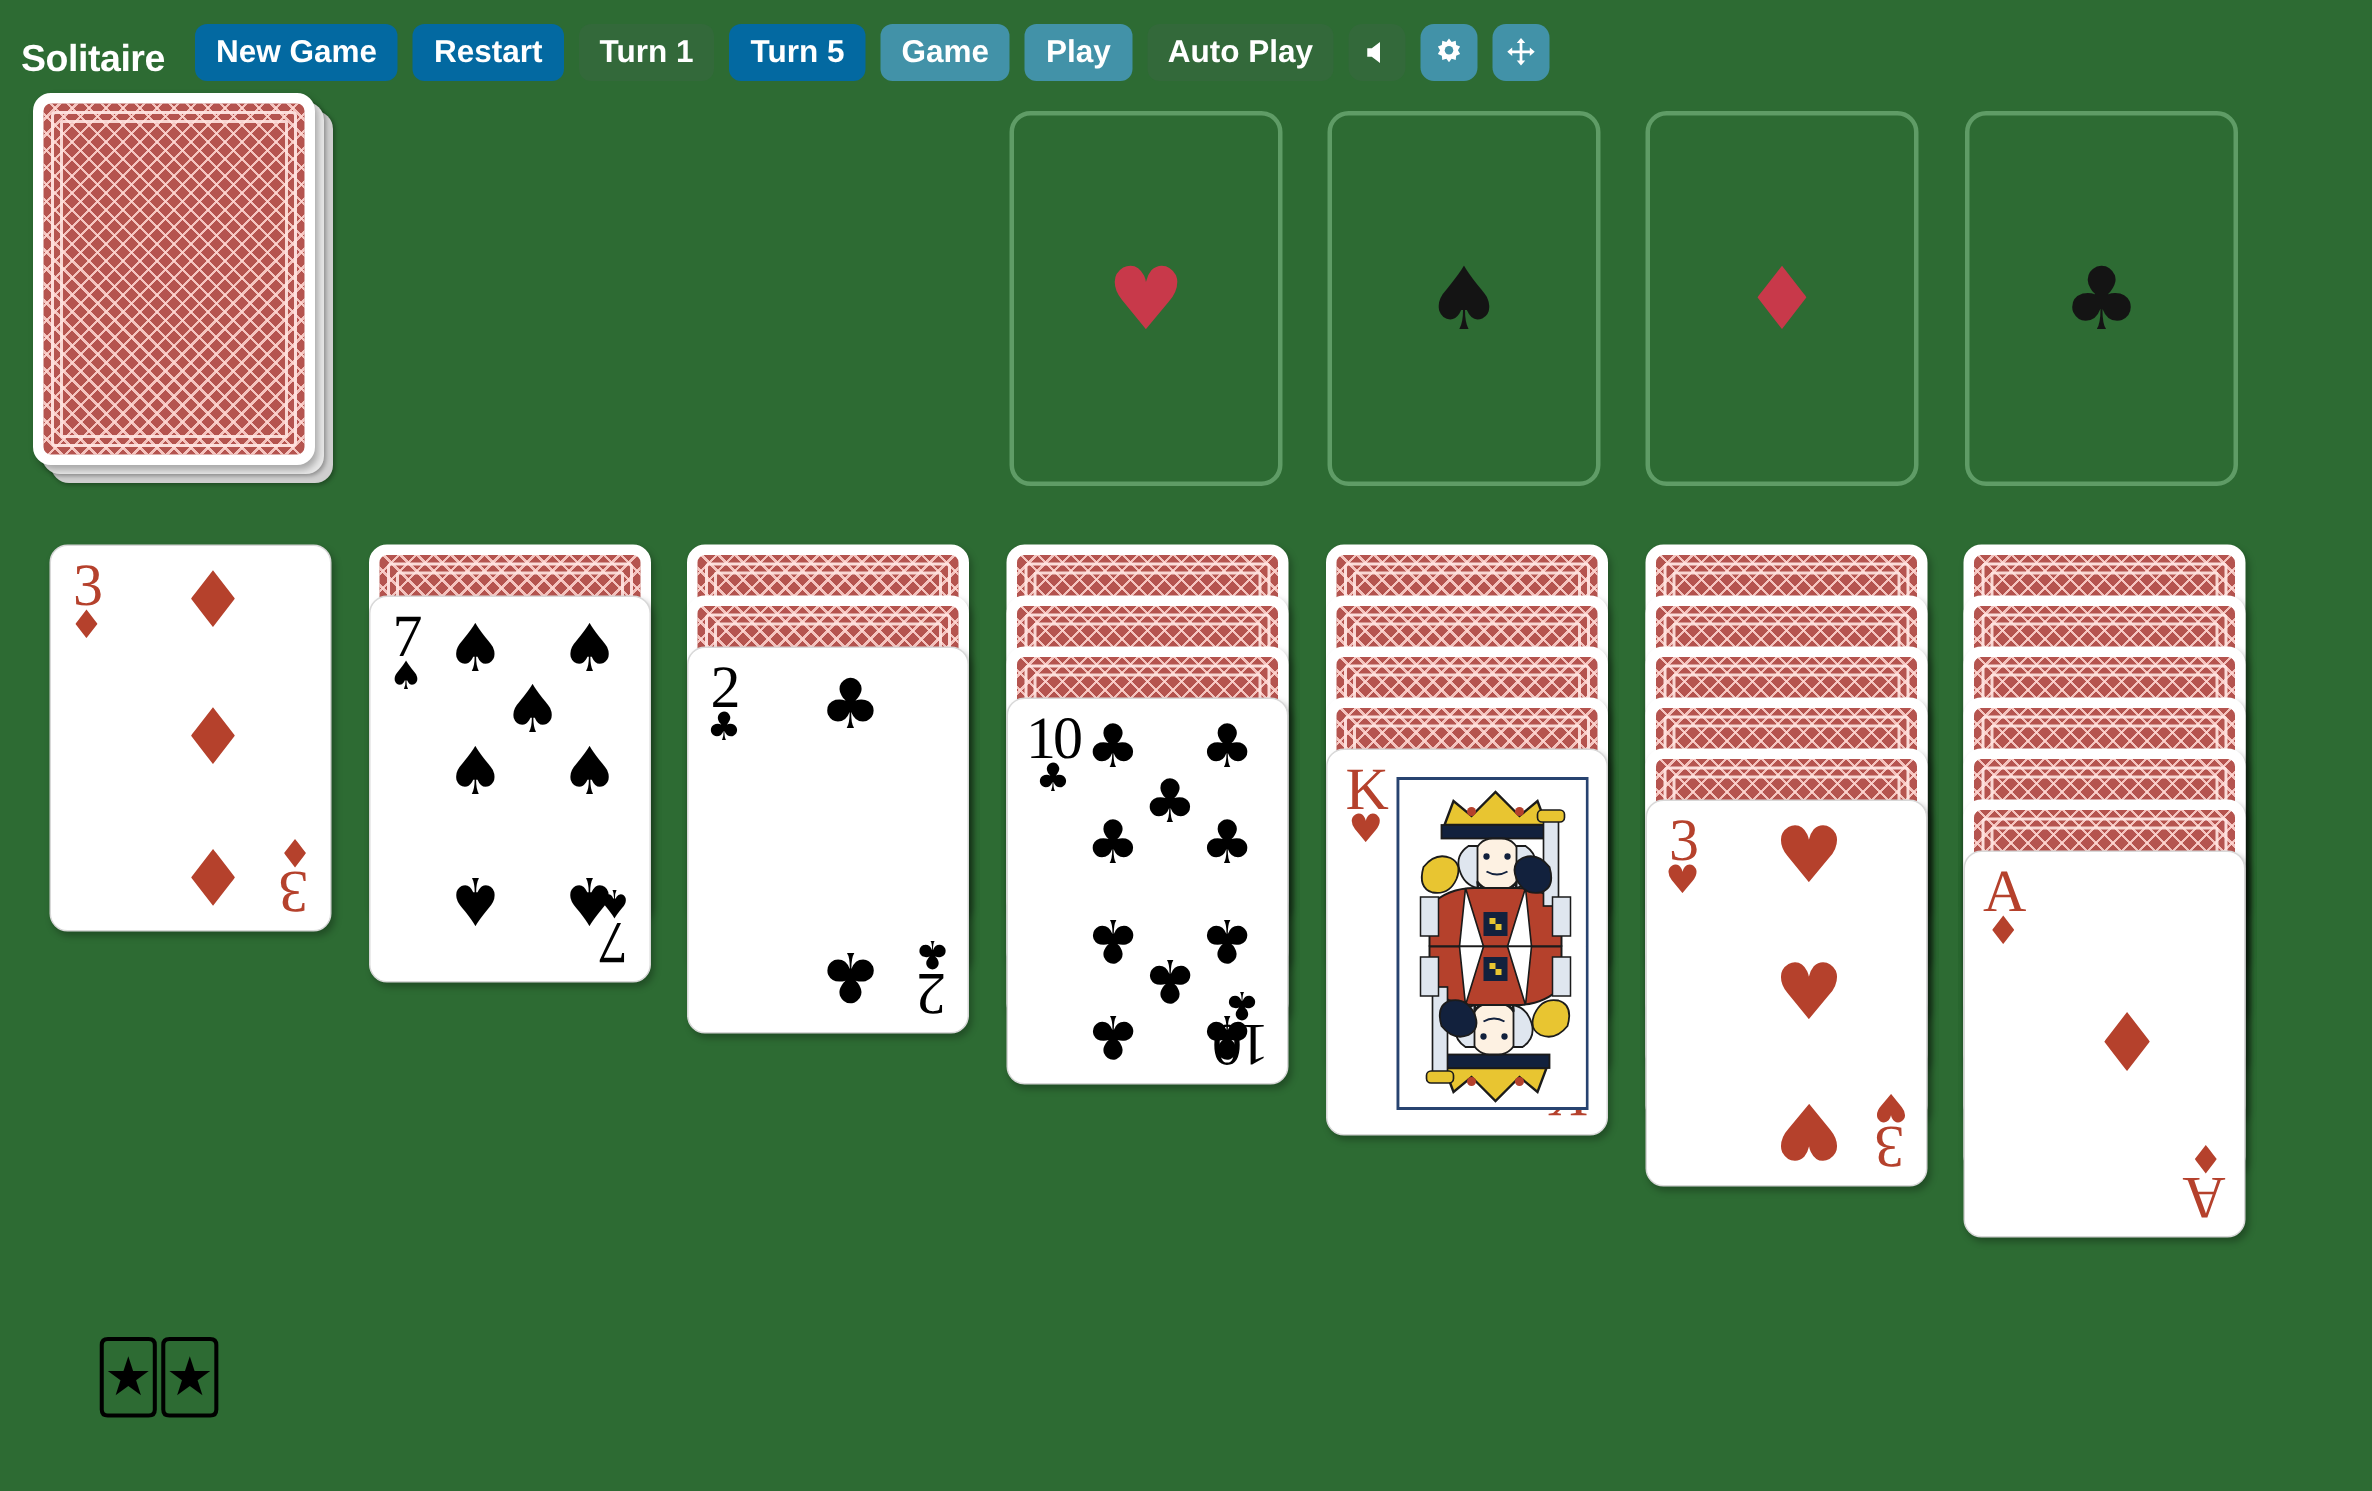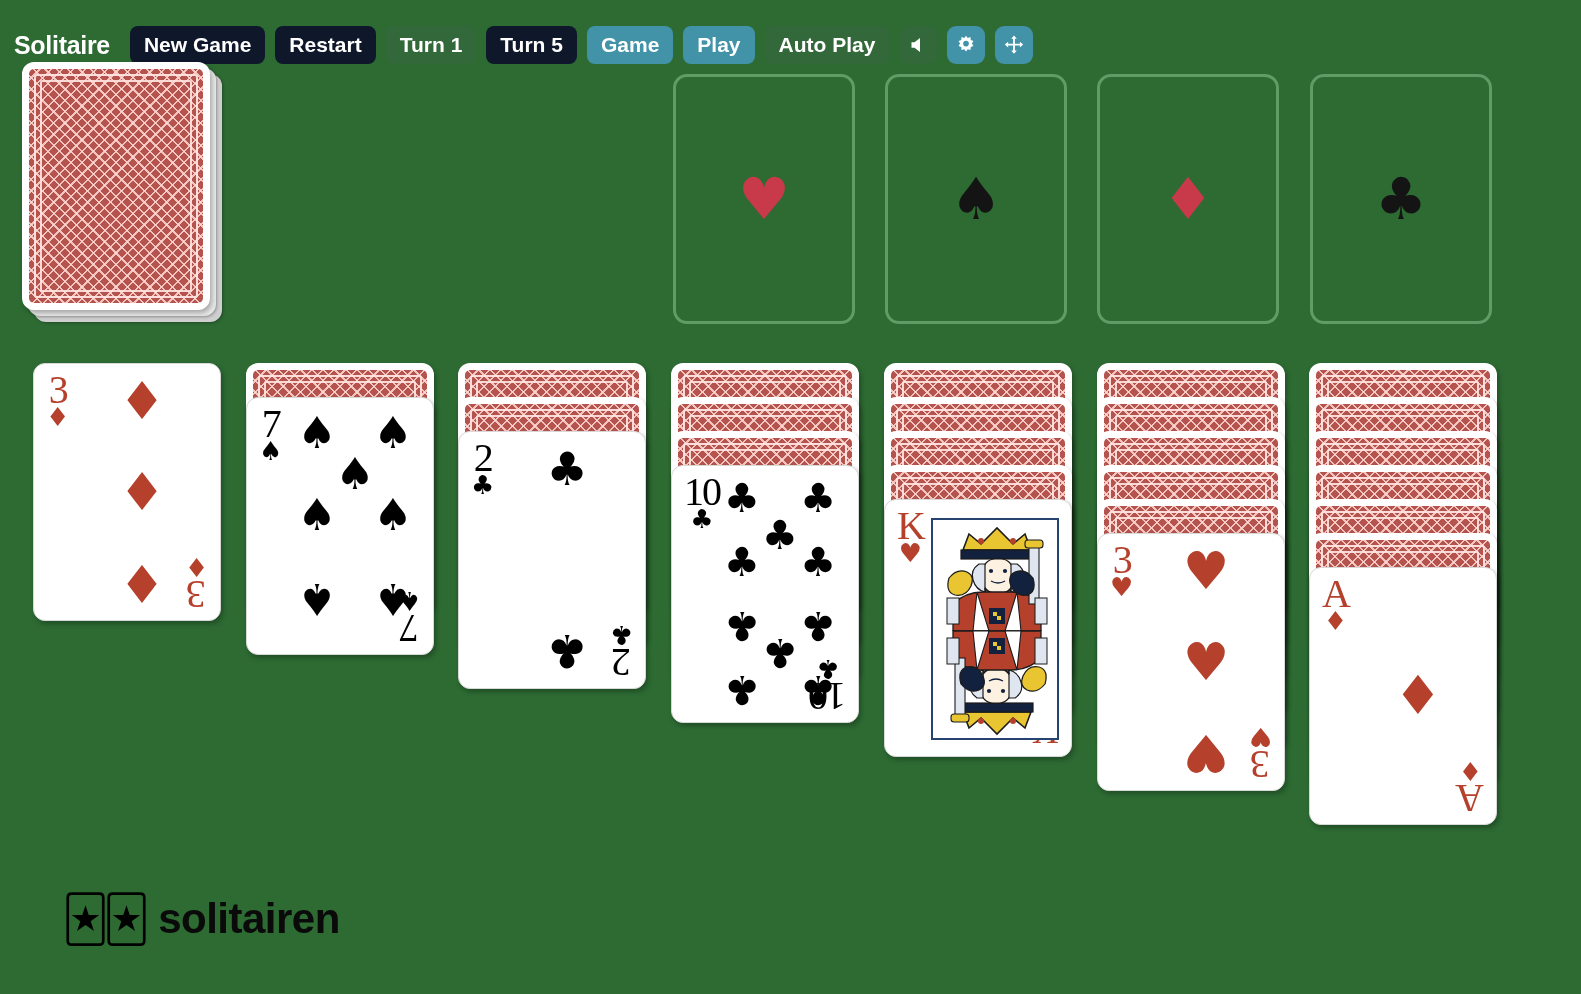--- a/index.html
+++ b/index.html
@@ -17,24 +17,23 @@
     position: relative;
   }
 
   
   #toolbar {
     position: absolute;
     top: 0; left: 0;
     width: 1581px;
     height: 54px;
     display: flex;
-    align-items: center;
+    align-items: flex-end;
     gap: 10px;
     padding-left: 14px;
-    margin-top: 18px;
   }
 
   #app-title {
     color: #ffffff;
     font-size: 25px;
     font-weight: bold;
     letter-spacing: -0.3px;
     margin-right: 10px;
     white-space: nowrap;
   }
@@ -48,21 +47,21 @@
     font-weight: bold;
     padding: 7px 14px 8px 14px;
     line-height: 1;
     cursor: pointer;
     white-space: nowrap;
     height: 38px;
     display: flex;
     align-items: center;
     justify-content: center;
   }
-  .tb-green-light { background: #0f172a; }
+  .tb-green-light { background: #0369a1; }
   .tb-green-dark  { background: #33693a; }
   .tb-blue        { background: #4292a8; }
 
   .tb-icon-btn {
     border: none;
     border-radius: 9px;
     width: 38px;
     height: 38px;
     display: flex;
     align-items: center;
@@ -495,14 +494,13 @@
             <span class="pip red" style="left: 50%; top: 50%; font-size: 54px;">♦</span>
           </div>
         </div>
       </div>
     </div>
 
 </div>
 
 <div id="logo">
   <span id="logo-mark">🃏🃏</span>
-  <span id="logo-text">solitairen</span>
 </div>
 
 </body></html>

